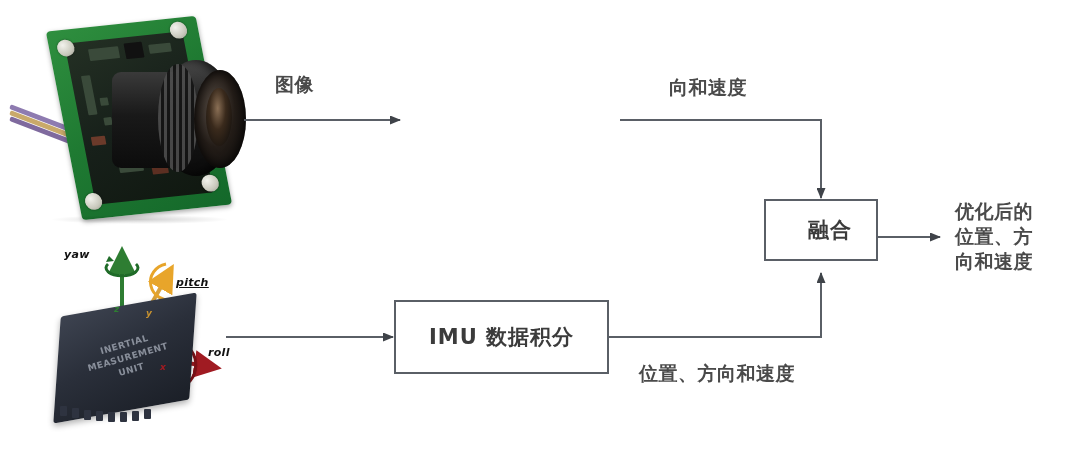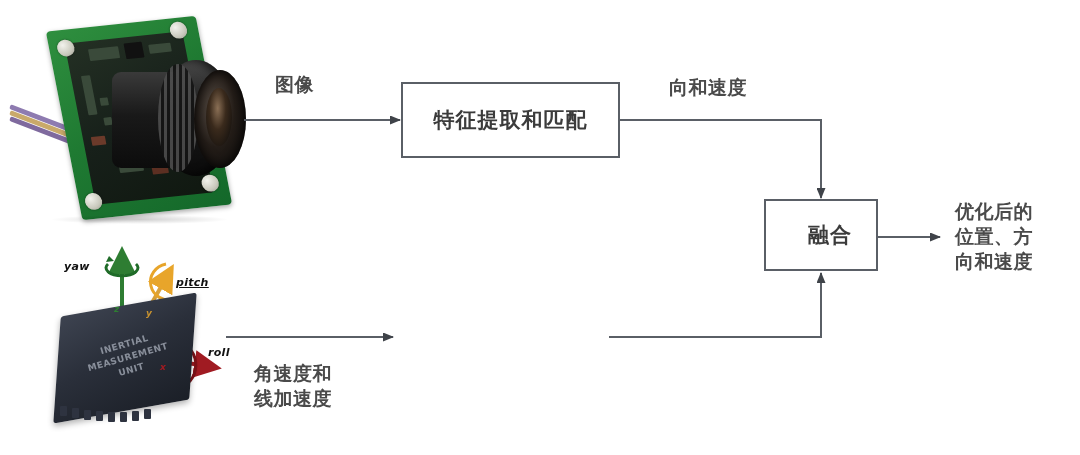--- a/index.html
+++ b/index.html
@@ -256,21 +256,21 @@
     <div class="imu-pin" style="left:36px; top:172px;"></div>
     <div class="imu-pin" style="left:48px; top:173px;"></div>
     <div class="imu-pin" style="left:60px; top:174px;"></div>
     <div class="imu-pin" style="left:72px; top:174px;"></div>
     <div class="imu-pin" style="left:84px; top:173px;"></div>
     <div class="imu-pin" style="left:96px; top:171px;"></div>
     <div class="imu-text">INERTIAL
 MEASUREMENT
 UNIT</div>
 
-    <span class="axis-word" style="left:16px; top:22px;  color:#111;text-align:center;">yaw</span>
+    <span class="axis-word" style="left:16px; top:10px;  color:#111;text-align:center;">yaw</span>
     <span class="axis-word" style="left:128px;top:38px;  color:#111;text-decoration:underline;">pitch</span>
     <span class="axis-word" style="left:160px;top:108px; color:#111;">roll</span>
     <span class="axis-letter" style="left:66px; top:66px;  color:#2e7d32;">z</span>
     <span class="axis-letter" style="left:98px; top:70px;  color:#c79230;">y</span>
     <span class="axis-letter" style="left:112px;top:124px; color:#a01b22;">x</span>
   </div>
 
   <svg id="wires">
     <defs>
       <marker id="arrow" markerWidth="11" markerHeight="9" refX="10" refY="4.5" orient="auto" markerUnits="userSpaceOnUse">
@@ -282,34 +282,33 @@
 
     <path d="M620,120 L821,120 L821,198" fill="none" stroke="#5a5f66" stroke-width="2" marker-end="url(#arrow)"></path>
 
     <line x1="226" y1="337" x2="393" y2="337" stroke="#5a5f66" stroke-width="2" marker-end="url(#arrow)"></line>
 
     <path d="M609,337 L821,337 L821,273" fill="none" stroke="#5a5f66" stroke-width="2" marker-end="url(#arrow)"></path>
 
     <line x1="878" y1="237" x2="940" y2="237" stroke="#5a5f66" stroke-width="2" marker-end="url(#arrow)"></line>
   </svg>
 
-  <div class="pbox" style="left:401px; top:82px; width:219px; height:76px;">
-    <span class="box-label">特征提取和匹配</span>
+
+  <div class="pbox" style="left:394px; top:300px; width:215px; height:74px;">
+    <span class="box-label">IMU 数据积分</span>
   </div>
 
-
-  <div class="pbox" style="left:764px; top:199px; width:114px; height:72px;padding-left:18px;">
+  <div class="pbox" style="left:764px; top:199px; width:114px; height:62px;padding-left:18px;">
     <span class="box-label">融合</span>
   </div>
 
   <span class="label" style="left:275px; top:72px;">图像</span>
 
   <span class="label" style="left:669px; top:75px;">向和速度</span>
 
-  <span class="label" style="left:254px; top:361px;">角速度和
-线加速度</span>
-
+
+  <span class="label" style="left:639px; top:361px;">位置、方向和速度</span>
 
   <span class="label" style="left:955px; top:199px;">优化后的
 位置、方
 向和速度</span>
 
 </div>
 
 </body></html>

